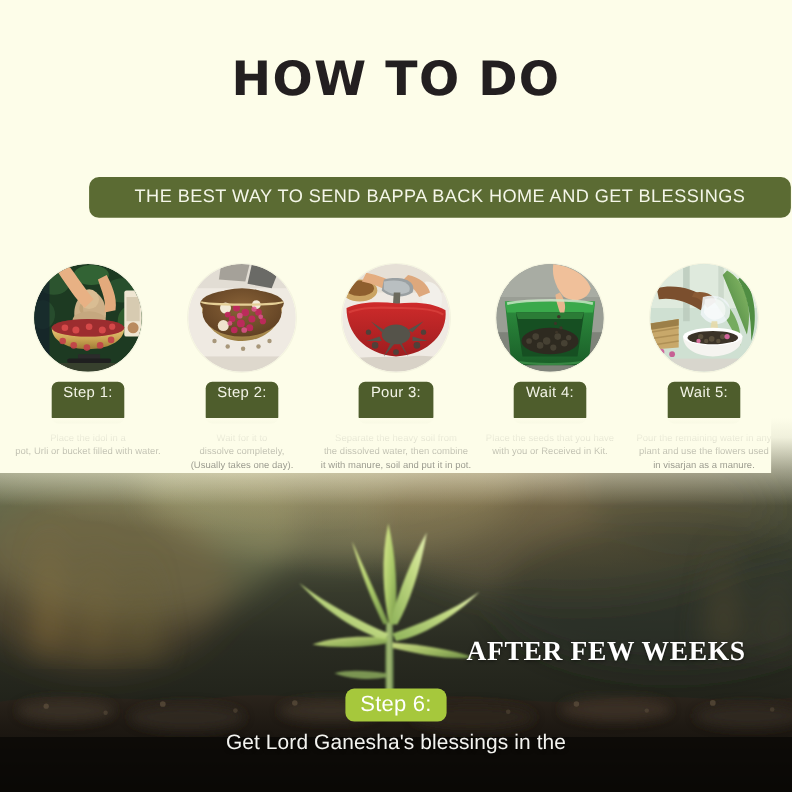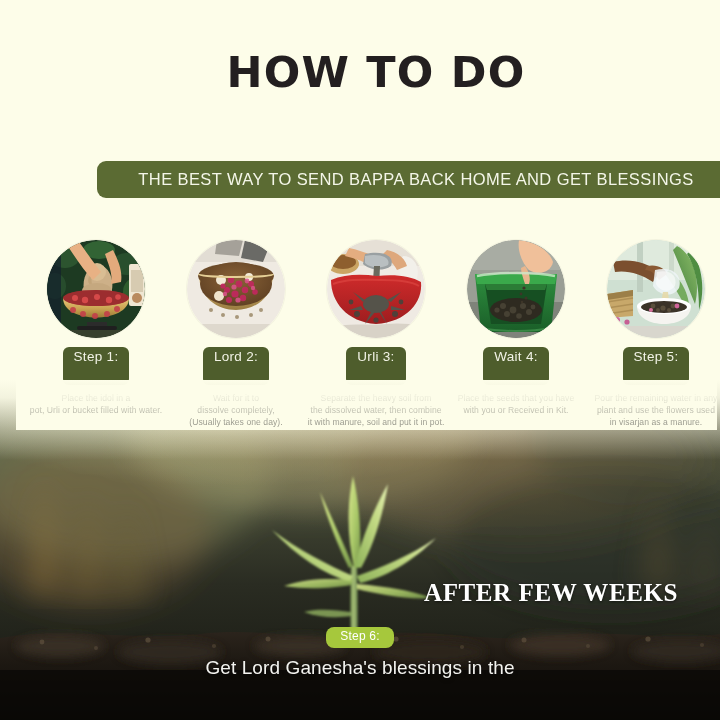--- a/index.html
+++ b/index.html
@@ -15,21 +15,21 @@
     width: 720px;
     height: 720px;
     overflow: hidden;
     background: #fdfde9;
     font-family: "Liberation Sans", sans-serif;
   }
 
   
   .top-area {
     position: absolute;
-    left: 16px; top: 0;
+    left: 0; top: 0;
     width: 701px;
     height: 430px;
     background: #fdfde9;
     z-index: 3;
   }
 
   .title-block {
     position: absolute;
     left: 0; top: 48px;
     width: 720px;
@@ -155,21 +155,21 @@
     width: 720px;
     text-align: center;
     z-index: 6;
   }
   .step6-badge {
     display: inline-block;
     background: #a6c83c;
     color: #ffffff;
     border-radius: 8px;
     padding: 3px 14px 4px 14px;
-    font-size: 12px;
+    font-size: 20px;
     letter-spacing: 0.2px;
     line-height: 1.15;
   }
   .step6-caption {
     margin-top: 8px;
     color: #f3f3ef;
     font-size: 19px;
     line-height: 1.3;
     letter-spacing: 0.1px;
     text-shadow: 0 1px 4px rgba(0,0,0,0.6);
@@ -431,21 +431,21 @@
                 <circle cx="24" cy="70" r="2"></circle>
                   <circle cx="36" cy="75" r="2"></circle>
                 <circle cx="50" cy="77" r="2"></circle>
                   <circle cx="64" cy="75" r="2"></circle>
                 <circle cx="74" cy="70" r="2"></circle>
               </g>
               <rect x="0" y="84" width="98" height="14" fill="#ded8cd"></rect>
             </g>
           </svg>
         </div>
-        <div class="step-badge">Lord 2:</div>
+        <div class="step-badge">Step 2:</div>
         <div class="step-caption">
           <span>Wait for it to</span><br>
           <span>dissolve completely,</span><br>
           <span>(Usually takes one day).</span>
         </div>
       </div>
 
       <div class="step">
         <div class="step-photo">
           <svg width="98" height="98" viewBox="0 0 98 98" xmlns="http://www.w3.org/2000/svg" aria-hidden="true">
@@ -491,21 +491,21 @@
                 <circle cx="30" cy="74" r="3"></circle>
                   <circle cx="68" cy="74" r="3"></circle>
                 <circle cx="24" cy="62" r="2.4"></circle>
                   <circle cx="74" cy="62" r="2.4"></circle>
                 <circle cx="49" cy="80" r="2.6"></circle>
               </g>
               <path d="M0 88 C20 82, 40 86, 60 84 C76 82, 90 86, 98 84 L98 98 L0 98 Z" fill="#d8d2c7"></path>
             </g>
           </svg>
         </div>
-        <div class="step-badge">Urli 3:</div>
+        <div class="step-badge">Pour 3:</div>
         <div class="step-caption">
           <span>Separate the heavy soil from</span><br>
           <span>the dissolved water, then combine</span><br>
           <span>it with manure, soil and put it in pot.</span>
         </div>
       </div>
 
       <div class="step">
         <div class="step-photo">
           <svg width="98" height="98" viewBox="0 0 98 98" xmlns="http://www.w3.org/2000/svg" aria-hidden="true">
@@ -612,21 +612,21 @@
                 <line x1="0" y1="62" x2="26" y2="58"></line>
                 <line x1="0" y1="68" x2="26" y2="64"></line>
                 <line x1="0" y1="74" x2="26" y2="70"></line>
               </g>
               <circle cx="10" cy="80" r="3" fill="#cf6a9e"></circle>
               <circle cx="20" cy="82" r="2.6" fill="#c65f94"></circle>
               <rect x="0" y="86" width="98" height="12" fill="#d8d6cd"></rect>
             </g>
           </svg>
         </div>
-        <div class="step-badge">Step 5:</div>
+        <div class="step-badge">Wait 5:</div>
         <div class="step-caption">
           <span>Pour the remaining water in any</span><br>
           <span>plant and use the flowers used</span><br>
           <span>in visarjan as a manure.</span>
         </div>
       </div>
 
     </div>
   </div>
 

